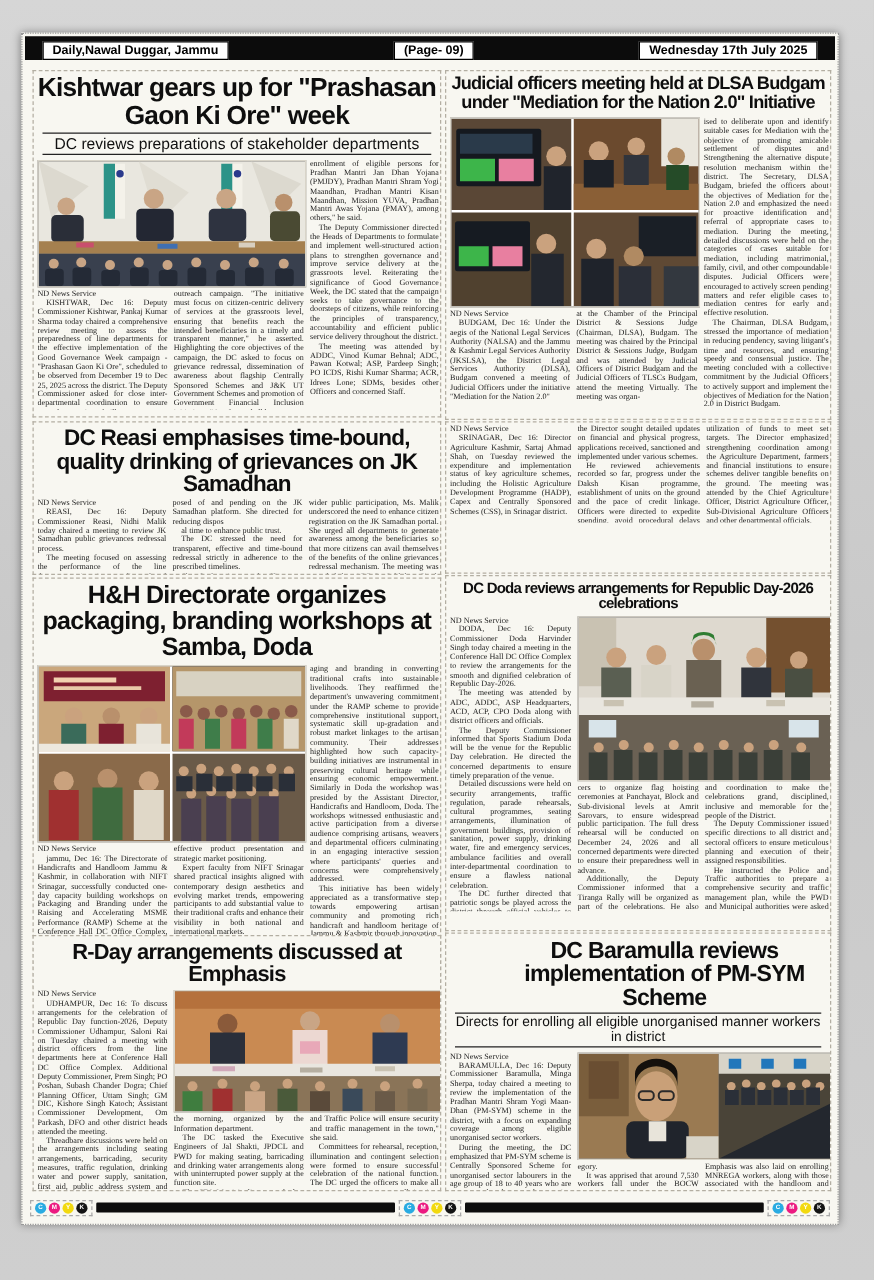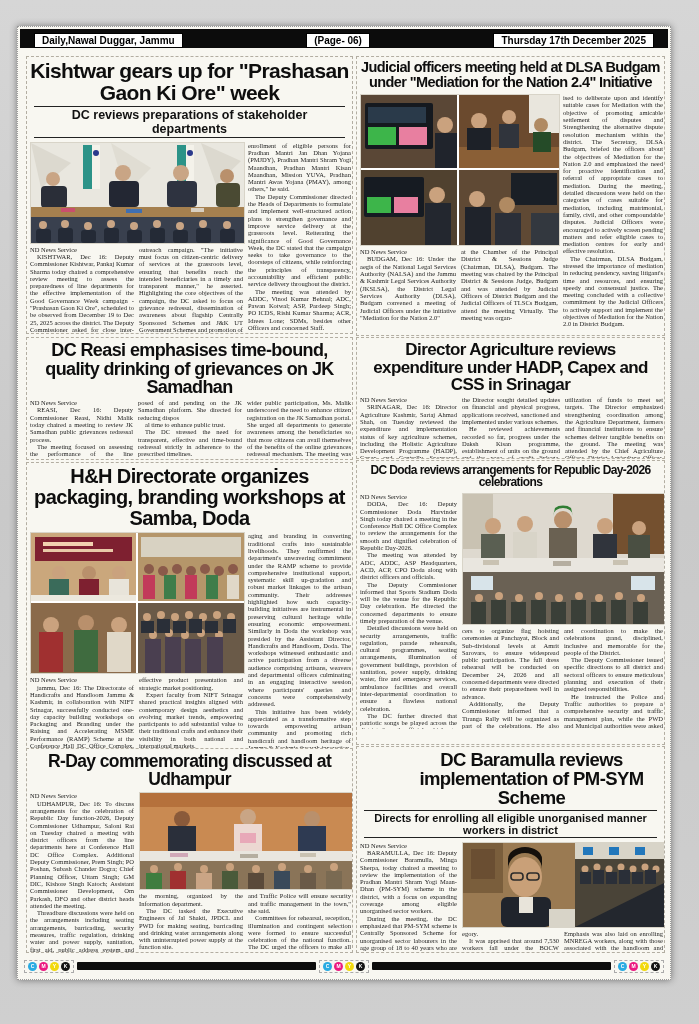--- a/index.html
+++ b/index.html
@@ -5,43 +5,43 @@
   html,body{margin:0;padding:0;}
   body{background:#bfbfbf;font-family:"Liberation Serif",serif;}
   .canvas{position:relative;width:699px;height:1024px;background:linear-gradient(180deg,#d6d6d6 0%,#c9c9c9 50%,#cfcfcf 100%);overflow:hidden;}
   .page{position:absolute;left:17px;top:26px;width:652px;height:952px;background:#f8f7f1;box-shadow:0 0 7px rgba(0,0,0,.45);border:1px dotted #999;}
   
   .masthead{position:absolute;left:2px;top:2px;right:2px;height:19px;background:#0c0c0c;display:flex;align-items:flex-end;justify-content:space-between;padding:0 14px;box-sizing:border-box;}
   .mast-box{background:#ffffff;border:1px solid #000;padding:0 7px;font-family:"Liberation Sans",sans-serif;font-weight:bold;font-size:10px;line-height:13px;white-space:nowrap;color:#000;}
   
   .art{position:absolute;border:1px dashed #b3aea2;box-sizing:border-box;background:#f8f7f1;padding:2px 3px;overflow:hidden;}
   .hl{font-family:"Liberation Sans",sans-serif;font-weight:bold;color:#0e0e0e;text-align:center;letter-spacing:-0.6px;line-height:1.04;margin:1px 0 2px 0;}
-  .sub{font-family:"Liberation Sans",sans-serif;font-weight:bold;text-align:center;color:#111;border-top:1.5px solid #222;border-bottom:1.5px solid #222;margin:2px 4px;padding:1px 0;}
+  .sub{font-family:"Liberation Sans",sans-serif;font-weight:normal;text-align:center;color:#111;border-top:1.5px solid #222;border-bottom:1.5px solid #222;margin:2px 4px;padding:1px 0;}
   .content{position:relative;}
   .coltext{font-size:6.5px;line-height:7.3px;text-align:justify;color:#1c1c1c;overflow:hidden;position:absolute;}
   .coltext p{margin:0 0 0 0;text-indent:7px;}
   .coltext p:first-child{text-indent:0;}
   .photo{position:absolute;overflow:hidden;border:1px solid #d8d4c8;background:#888;}
   .photo svg{display:block;}
   
   .marksrow{position:absolute;left:6px;right:6px;bottom:6px;height:14px;display:flex;align-items:center;}
   .dots{display:flex;align-items:center;gap:2px;padding:1px 3px;border:1px dashed #aaa;background:#f8f7f1;}
   .dot{width:9px;height:9px;border-radius:50%;display:flex;align-items:center;justify-content:center;font-family:"Liberation Sans",sans-serif;font-size:5px;font-weight:bold;color:#fff;}
   .bar{flex:1;height:8px;background:#0d0d0d;margin:0 3px;border-radius:1px;}
 </style>
 </head>
 <body>
 
 <div class="canvas">
   <div class="page">
 
     <div class="masthead">
       <span class="mast-box">Daily,Nawal Duggar, Jammu</span>
-      <span class="mast-box">(Page- 06)</span>
-      <span class="mast-box">Thursday 17th December 2025</span>
+      <span class="mast-box">(Page- 09)</span>
+      <span class="mast-box">Wednesday 17th July 2025</span>
     </div>
 
     <div class="art" style="left:8px;top:29px;width:327px;height:278px;">
       <div class="hl" style="font-size:21px;">Kishtwar gears up for "Prashasan Gaon Ki Ore" week</div>
       <div class="sub" style="font-size:12.5px;">DC reviews preparations of stakeholder departments</div>
       <div class="content" style="height:202px;">
         <div class="photo" style="left:0;top:2px;width:213px;height:100px;">
           <svg width="213" height="100" viewBox="0 0 213 100">
             <rect width="213" height="70" fill="#e9e7df"></rect>
             <path d="M0 0 L40 20 L10 45 Z" fill="#dcd9cf"></path>
@@ -105,21 +105,21 @@
           </div>
         <div class="coltext" style="left:218px;top:2px;width:103px;height:200px;">
             <p>enrollment of eligible persons for Pradhan Mantri Jan Dhan Yojana (PMJDY), Pradhan Mantri Shram Yogi Maandhan, Pradhan Mantri Kisan Maandhan, Mission YUVA, Pradhan Mantri Awas Yojana (PMAY), among others," he said.</p>
             <p>The Deputy Commissioner directed the Heads of Departments to formulate and implement well-structured action plans to strengthen governance and improve service delivery at the grassroots level. Reiterating the significance of Good Governance Week, the DC stated that the campaign seeks to take governance to the doorsteps of citizens, while reinforcing the principles of transparency, accountability and efficient public service delivery throughout the district.</p>
             <p>The meeting was attended by ADDC, Vinod Kumar Behnal; ADC, Pawan Kotwal; ASP, Pardeep Singh; PO ICDS, Rishi Kumar Sharma; ACR, Idrees Lone; SDMs, besides other Officers and concerned Staff.</p>
           </div>
       </div>
     </div>
 
     <div class="art" style="left:338px;top:29px;width:309px;height:280px;">
-      <div class="hl" style="font-size:14.5px;">Judicial officers meeting held at DLSA Budgam under "Mediation for the Nation 2.4" Initiative</div>
+      <div class="hl" style="font-size:14.5px;">Judicial officers meeting held at DLSA Budgam under "Mediation for the Nation 2.0" Initiative</div>
       <div class="content" style="height:240px;">
         <div class="photo" style="left:0;top:2px;width:198px;height:150px;">
           <svg width="198" height="150" viewBox="0 0 198 150">
             <rect width="198" height="150" fill="#fff"></rect>
             <g>
                 <rect x="0" y="0" width="96" height="73" fill="#5a4736"></rect>
                 <rect x="4" y="8" width="68" height="46" rx="2" fill="#15191f"></rect>
                 <rect x="7" y="32" width="28" height="18" fill="#3db54a"></rect>
                 <rect x="38" y="32" width="28" height="18" fill="#e87fa0"></rect>
                 <rect x="7" y="12" width="58" height="16" fill="#2a3a4a"></rect>
@@ -184,21 +184,20 @@
             <p>The DC stressed the need for transparent, effective and time-bound redressal strictly in adherence to the prescribed timelines.</p>
             <p>She further instructed officers to maintain the quality of grievance disposal by providing factual, well-documented and satisfactory replies to citizens.</p>
           </div>
         <div class="coltext" style="left:217px;top:0;width:104px;height:78px;">
             <p>wider public participation, Ms. Malik underscored the need to enhance citizen registration on the JK Samadhan portal. She urged all departments to generate awareness among the beneficiaries so that more citizens can avail themselves of the benefits of the online grievances redressal mechanism. The meeting was attended by ADDC, Sukhdev Singh Samyal; ADC, Rakesh Kumar; CPO, Narinder Kumar; ACD, CEO and other senior district officers.</p>
           </div>
       </div>
     </div>
 
     <div class="art" style="left:338px;top:310px;width:309px;height:122px;">
-      <div class="hl" style="font-size:17px;">Director Agriculture reviews expenditure under HADP, Capex and CSS in Srinagar</div>
       <div class="content" style="height:78px;">
         <div class="coltext" style="left:0;top:0;width:97px;height:78px;">
             <p>ND News Service</p>
             <p>SRINAGAR, Dec 16: Director Agriculture Kashmir, Sartaj Ahmad Shah, on Tuesday reviewed the expenditure and implementation status of key agriculture schemes, including the Holistic Agriculture Development Programme (HADP), Capex and Centrally Sponsored Schemes (CSS), in Srinagar district.</p>
           </div>
         <div class="coltext" style="left:102px;top:0;width:98px;height:78px;">
             <p>the Director sought detailed updates on financial and physical progress, applications received, sanctioned and implemented under various schemes.</p>
             <p>He reviewed achievements recorded so far, progress under the Daksh Kisan programme, establishment of units on the ground and the pace of credit linkage. Officers were directed to expedite spending, avoid procedural delays and ensure timely</p>
           </div>
         <div class="coltext" style="left:205px;top:0;width:98px;height:78px;">
@@ -370,21 +369,21 @@
           </div>
         <div class="coltext" style="left:204px;top:136px;width:99px;height:102px;">
             <p>and coordination to make the celebrations grand, disciplined, inclusive and memorable for the people of the District.</p>
             <p>The Deputy Commissioner issued specific directions to all district and sectoral officers to ensure meticulous planning and execution of their assigned responsibilities.</p>
             <p>He instructed the Police and Traffic authorities to prepare a comprehensive security and traffic management plan, while the PWD and Municipal authorities were asked to focus on venue readiness, sanitation and illumination and the PDD and Jal Shakti Departments were asked to ensure uninterrupted power and drinking water supply.</p>
           </div>
       </div>
     </div>
 
     <div class="art" style="left:8px;top:721px;width:327px;height:205px;">
-      <div class="hl" style="font-size:17.5px;">R-Day commemorating discussed at Udhampur</div>
+      <div class="hl" style="font-size:17.5px;">R-Day arrangements discussed at Emphasis</div>
       <div class="content" style="height:178px;">
         <div class="coltext" style="left:0;top:2px;width:104px;height:176px;">
             <p>ND News Service</p>
             <p>UDHAMPUR, Dec 16: To discuss arrangements for the celebration of Republic Day function-2026, Deputy Commissioner Udhampur, Saloni Rai on Tuesday chaired a meeting with district officers from the line departments here at Conference Hall DC Office Complex. Additional Deputy Commissioner, Prem Singh; PO Poshan, Subash Chander Dogra; Chief Planning Officer, Uttam Singh; GM DIC, Kishore Singh Katoch; Assistant Commissioner Development, Om Parkash, DFO and other district heads attended the meeting.</p>
             <p>Threadbare discussions were held on the arrangements including seating arrangements, barricading, security measures, traffic regulation, drinking water and power supply, sanitation, first aid, public address system and deployment of fire-tenders.</p>
           </div>
         <div class="photo" style="left:109px;top:2px;width:212px;height:96px;">
           <svg width="212" height="96" viewBox="0 0 212 96">
             <rect width="212" height="60" fill="#c98a52"></rect>
             <rect x="0" y="0" width="212" height="14" fill="#b5713c"></rect>

